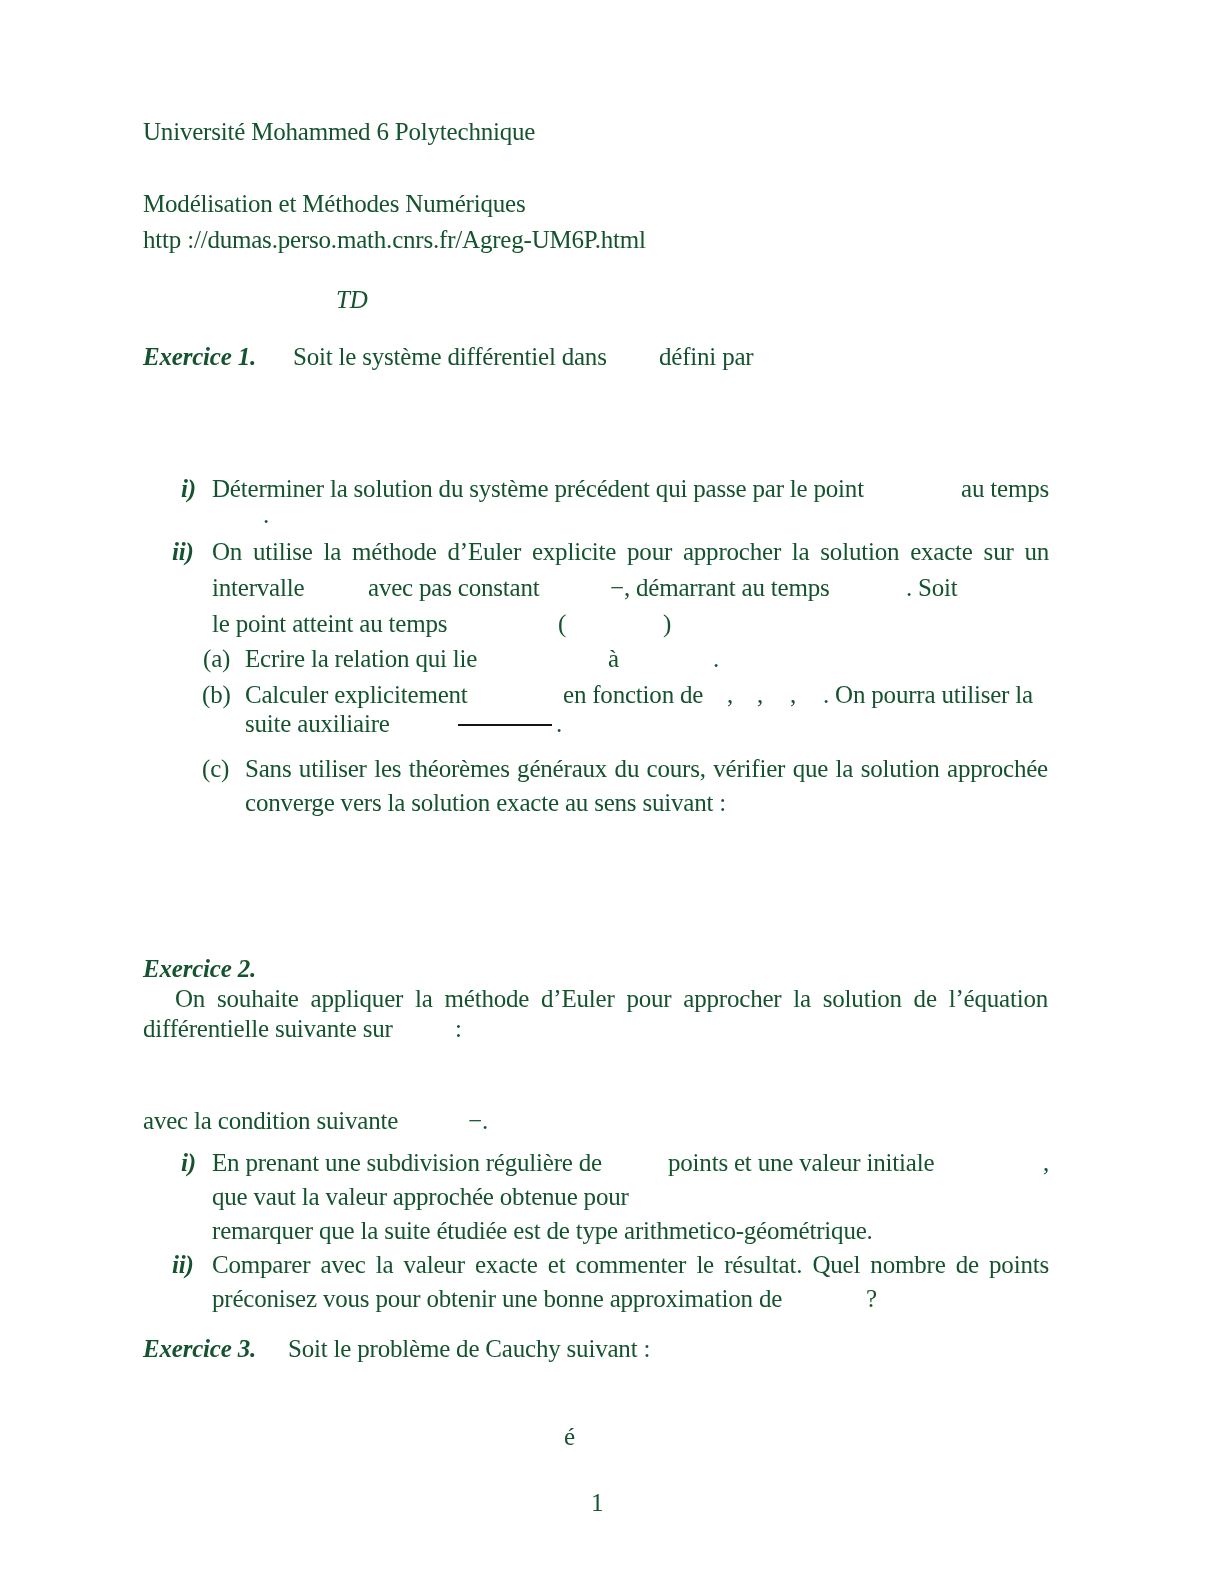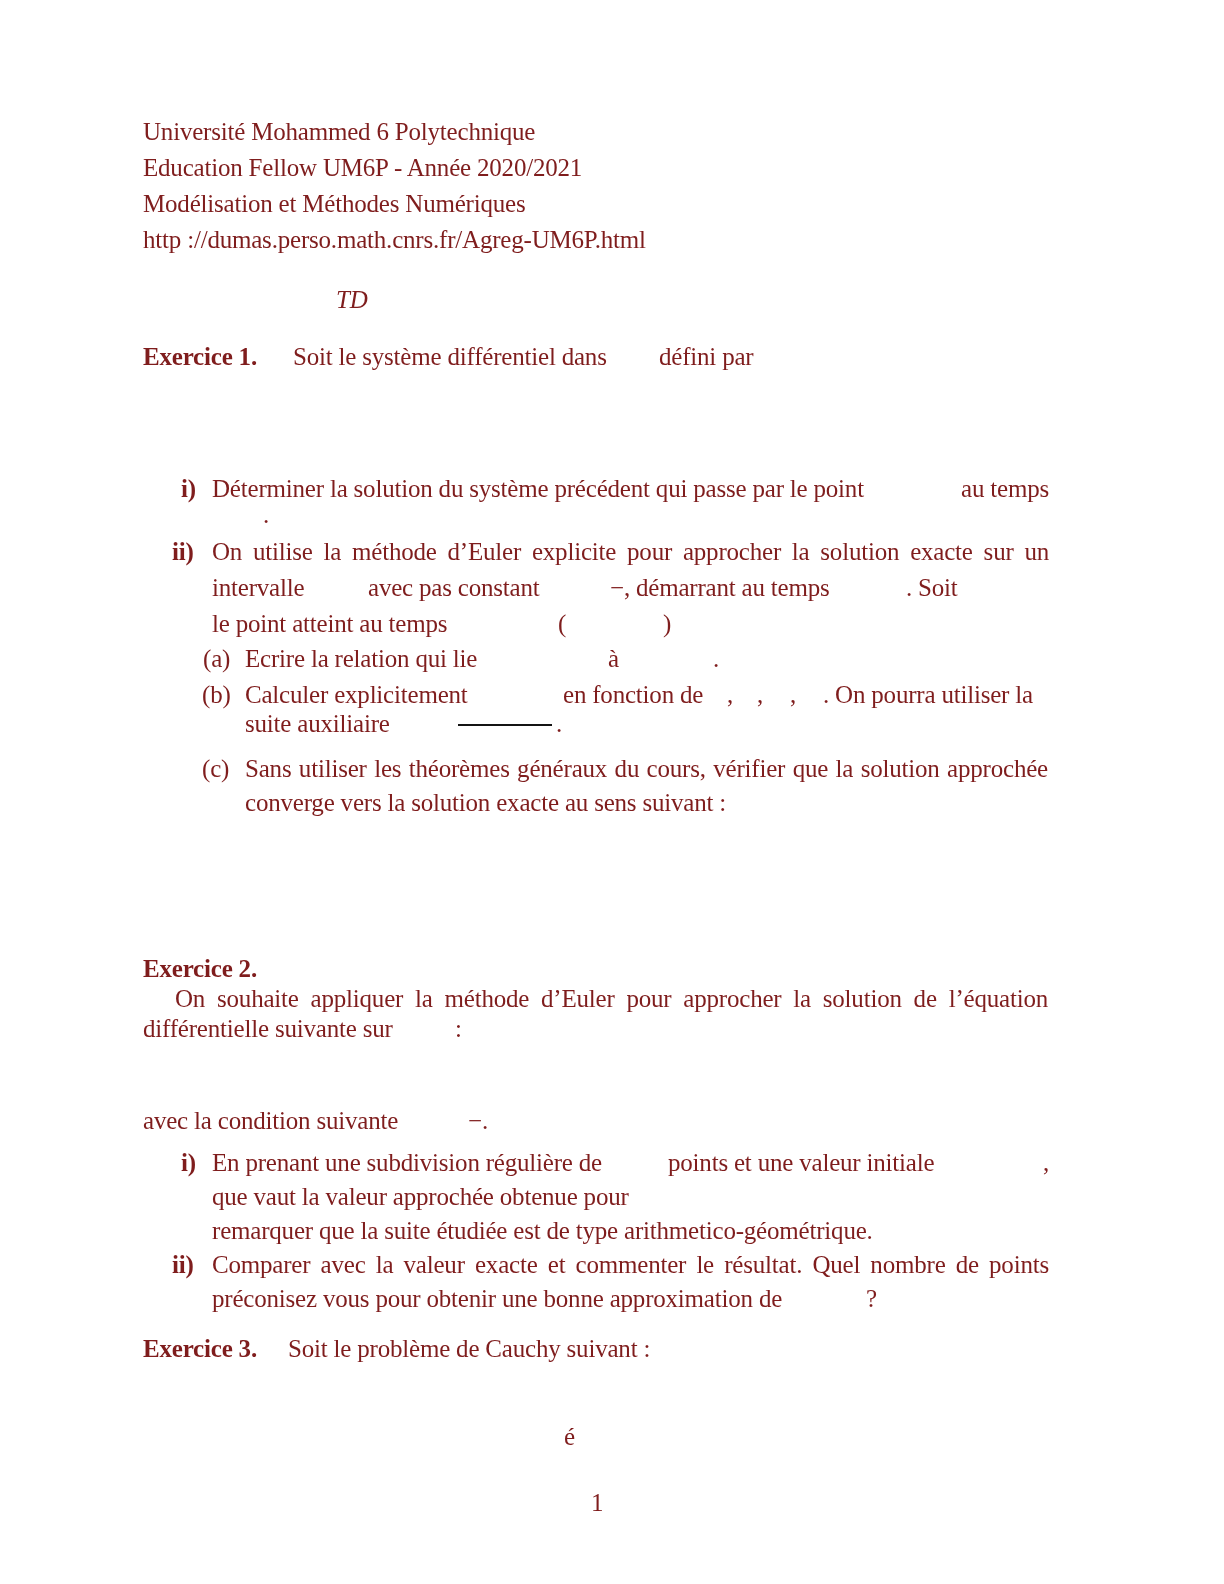--- a/index.html
+++ b/index.html
@@ -8,58 +8,55 @@
     background: #ffffff;
   }
   .page {
     position: relative;
     width: 1224px;
     height: 1584px;
     background: #ffffff;
     font-family: "Liberation Serif", "DejaVu Serif", serif;
     font-size: 25px;
     line-height: 34px;
-    color: #7f1d1d;
+    color: #14532d;
     letter-spacing: -0.2px;
     overflow: hidden;
   }
   .ln {
     position: absolute;
     left: 0;
     top: 0;
     width: 1224px;
     height: 34px;
   }
   .seg {
     position: absolute;
     white-space: nowrap;
   }
-  .bold { font-weight: bold; }
+  .bold { font-weight: bold; font-style: italic; }
   .italic { font-style: italic; }
   .just {
     text-align: justify;
     text-align-last: justify;
     white-space: normal;
   }
   .fracbar {
     position: absolute;
     height: 0;
     border-top: 2px solid #141414;
   }
 </style>
 </head>
 <body>
 
 <div class="page">
 
   <div class="ln" style="top:115px">
     <span class="seg" style="left:143px">Université Mohammed 6 Polytechnique</span>
-  </div>
-  <div class="ln" style="top:151px">
-    <span class="seg" style="left:143px">Education Fellow UM6P - Année 2020/2021</span>
   </div>
   <div class="ln" style="top:187px">
     <span class="seg" style="left:143px">Modélisation et Méthodes Numériques</span>
   </div>
   <div class="ln" style="top:223px">
     <span class="seg" style="left:143px">http ://dumas.perso.math.cnrs.fr/Agreg-UM6P.html</span>
   </div>
 
   <div class="ln" style="top:283px">
     <span class="seg italic" style="left:336px">TD</span>

